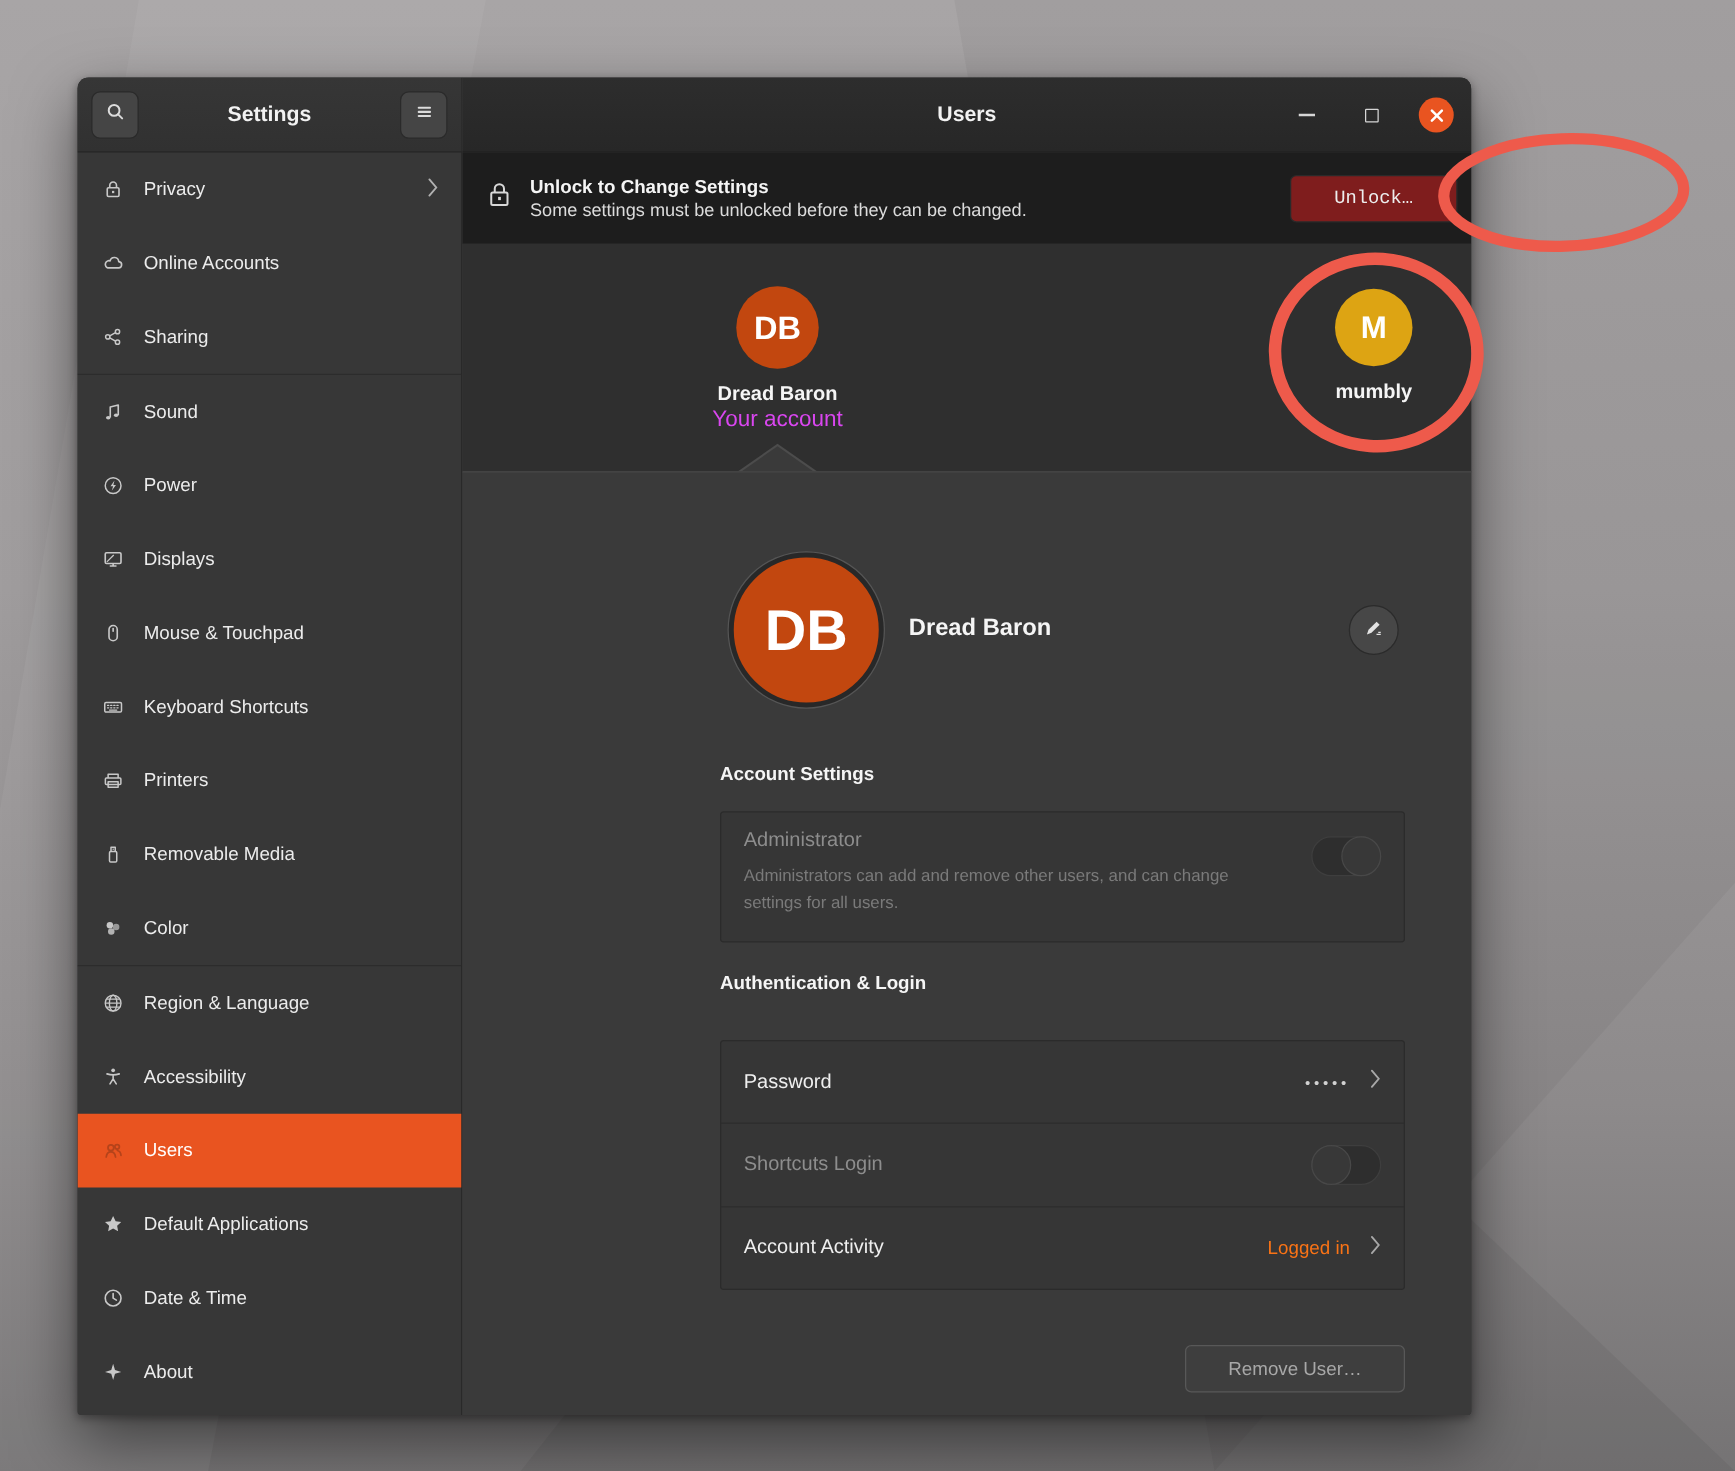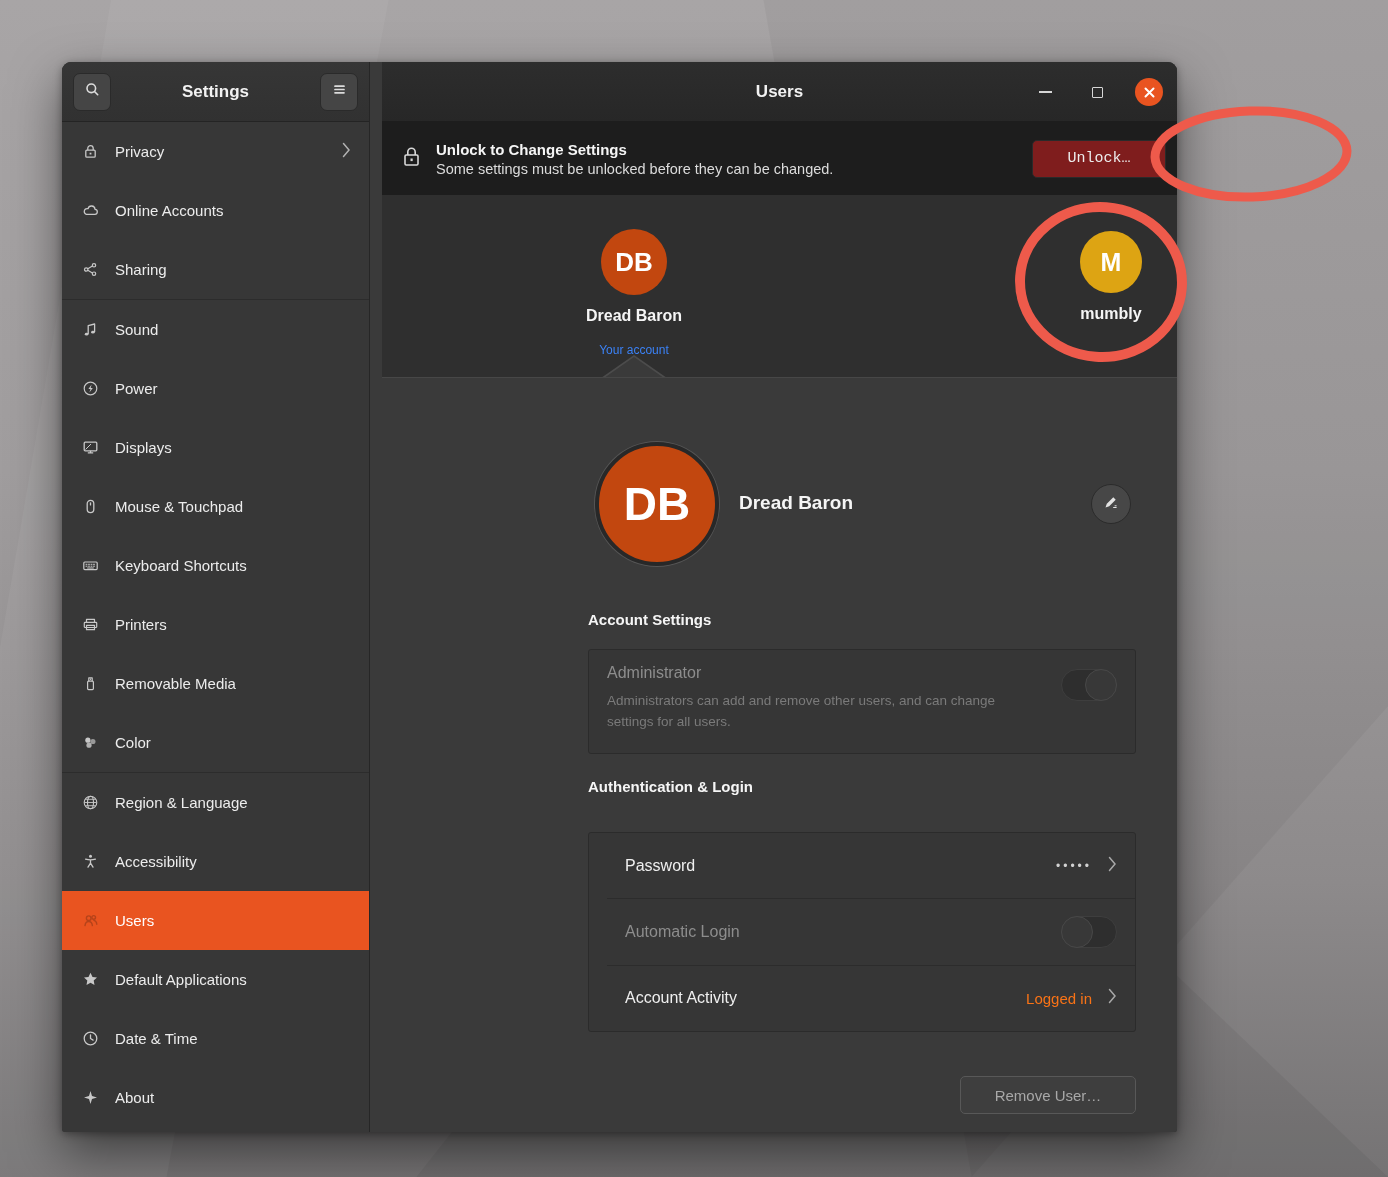--- a/index.html
+++ b/index.html
@@ -8,21 +8,21 @@
     background:linear-gradient(180deg,#a8a5a6 0%,#a09d9e 40%,#8d8a8b 75%,#757374 100%); }
   .poly1 { position:absolute; left:0; top:0; width:100%; height:100%;
     clip-path:polygon(8% 0,28% 0,12% 100%,0 100%,0 55%); background:rgba(255,255,255,0.05); }
   .poly2 { position:absolute; left:0; top:0; width:100%; height:100%;
     clip-path:polygon(55% 0,100% 0,100% 60%,70% 100%); background:rgba(0,0,0,0.04); }
   .poly3 { position:absolute; left:0; top:0; width:100%; height:100%;
     clip-path:polygon(30% 100%,60% 55%,100% 100%); background:rgba(0,0,0,0.05); }
 
   .window { position:absolute; left:62px; top:62px; width:1115px; height:1070px;
     border-radius:9px 9px 3px 3px; overflow:hidden; background:#3a3a3a;
-    box-shadow:0 20px 50px rgba(0,0,0,.5), 0 2px 8px rgba(0,0,0,.35); display:flex;gap:12px; }
+    box-shadow:0 20px 50px rgba(0,0,0,.5), 0 2px 8px rgba(0,0,0,.35); display:flex; }
 
   
   .sidebar { width:308px; height:100%; background:#373737; border-right:1px solid #262626;
     display:flex; flex-direction:column; }
   .sidebar-header { height:60px; flex:none; background:linear-gradient(#363636,#313131);
     border-bottom:1px solid #242424; display:flex; align-items:center; padding:0 11px; position:relative; }
   .hdr-btn { width:38px; height:38px; border-radius:7px; background:#454545; border:1px solid #2a2a2a;
     display:flex; align-items:center; justify-content:center; cursor:pointer; }
   .sidebar-title { position:absolute; left:0; right:0; text-align:center; color:#f2f2f2;
     font-weight:700; font-size:17px; pointer-events:none; }
@@ -59,38 +59,38 @@
 
   .carousel { position:absolute; left:0; top:133px; right:0; height:182px; background:#2f2f2f; }
   .user-card { position:absolute; text-align:center; cursor:pointer; }
   .avatar { border-radius:50%; display:flex; align-items:center; justify-content:center;
     color:#fff; font-weight:700; margin:0 auto; }
   .uc-current { left:172px; top:34px; width:160px; }
   .uc-current .avatar { width:66px; height:66px; background:#c2470f; font-size:26px; }
   .uc-other { left:669px; top:36px; width:120px; }
   .uc-other .avatar { width:62px; height:62px; background:#dda413; font-size:25px; }
   .uname { color:#f5f5f5; font-weight:700; font-size:16px; margin-top:12px; }
-  .usub { color:#3b82f6; font-size:12px; margin-top:18px; }
+  .usub { color:#d946ef; font-size:18px; margin-top:0; }
   .pointer-back { position:absolute; left:219px; bottom:-1px; width:0; height:0;
     border-left:33px solid transparent; border-right:33px solid transparent; border-bottom:23px solid #4c4c4c; }
   .pointer { position:absolute; left:222px; bottom:-1px; width:0; height:0;
     border-left:30px solid transparent; border-right:30px solid transparent; border-bottom:21px solid #3a3a3a; }
 
   .content { position:absolute; left:0; top:315px; right:0; height:755px; background:#3a3a3a;
     border-top:1px solid #474747; }
   .big-avatar { position:absolute; left:213px; top:64px; width:124px; height:124px; border-radius:50%;
     background:#c2470f; border:4px solid #282828; box-shadow:0 0 0 1px #555; display:flex;
     align-items:center; justify-content:center; color:#fff; font-weight:700; font-size:46px; }
   .profile-name { position:absolute; left:357px; top:114px; color:#f5f5f5; font-weight:700; font-size:19px; }
   .edit-btn { position:absolute; left:709px; top:106px; width:40px; height:40px; border-radius:50%;
     background:#474747; border:1px solid #2b2b2b; display:flex; align-items:center; justify-content:center; cursor:pointer; }
 
   .section-title { position:absolute; left:206px; color:#f5f5f5; font-weight:700; font-size:15px; }
   .st-account { top:233px;text-align:center; } .st-auth { top:400px; }
-  .card { position:absolute; left:206px; width:548px; background:#363636; border:1px solid #2b2b2b; border-radius:3px;padding-left:18px; }
+  .card { position:absolute; left:206px; width:548px; background:#363636; border:1px solid #2b2b2b; border-radius:3px; }
   .card-admin { top:271px; height:105px; padding:14px 18px; }
   .dim-label { color:#8d8d8d; font-size:16px; }
   .dim-desc { color:#7a7a7a; font-size:13.5px; line-height:21px; margin-top:8px; width:420px; }
   .card-auth { top:454px; height:200px; display:flex; flex-direction:column; }
   .auth-row { flex:1; display:flex; align-items:center; padding:0 18px; cursor:pointer; }
   .auth-row + .auth-row { border-top:1px solid #2c2c2c; }
   .auth-label { flex:1; font-size:16px; color:#efefef; }
   .auth-label.dim { color:#8d8d8d; }
   .auth-value { color:#f97316; font-size:15px; margin-right:16px; }
   .dots { color:#d2d2d2; font-size:12px; letter-spacing:3px; margin-right:16px; }
@@ -378,21 +378,21 @@
         <div class="section-title st-auth">Authentication &amp; Login</div>
         <div class="card card-auth">
           <div class="auth-row">
             <div class="auth-label">Password</div>
             <div class="dots">•••••</div>
             <span><svg width="9" height="16" viewBox="0 0 9 16" fill="none" stroke="#a8a8a8" stroke-width="1.5" stroke-linecap="round">
                   <path d="M1.5 1.5L7 8l-5.5 6.5"></path>
                 </svg></span>
           </div>
           <div class="auth-row">
-            <div class="auth-label dim">Automatic Login</div>
+            <div class="auth-label dim">Shortcuts Login</div>
             <div class="toggle off">
                 <div class="knob"></div>
               </div>
           </div>
           <div class="auth-row">
             <div class="auth-label">Account Activity</div>
             <div class="auth-value">Logged in</div>
             <span><svg width="9" height="16" viewBox="0 0 9 16" fill="none" stroke="#a8a8a8" stroke-width="1.5" stroke-linecap="round">
                   <path d="M1.5 1.5L7 8l-5.5 6.5"></path>
                 </svg></span>

